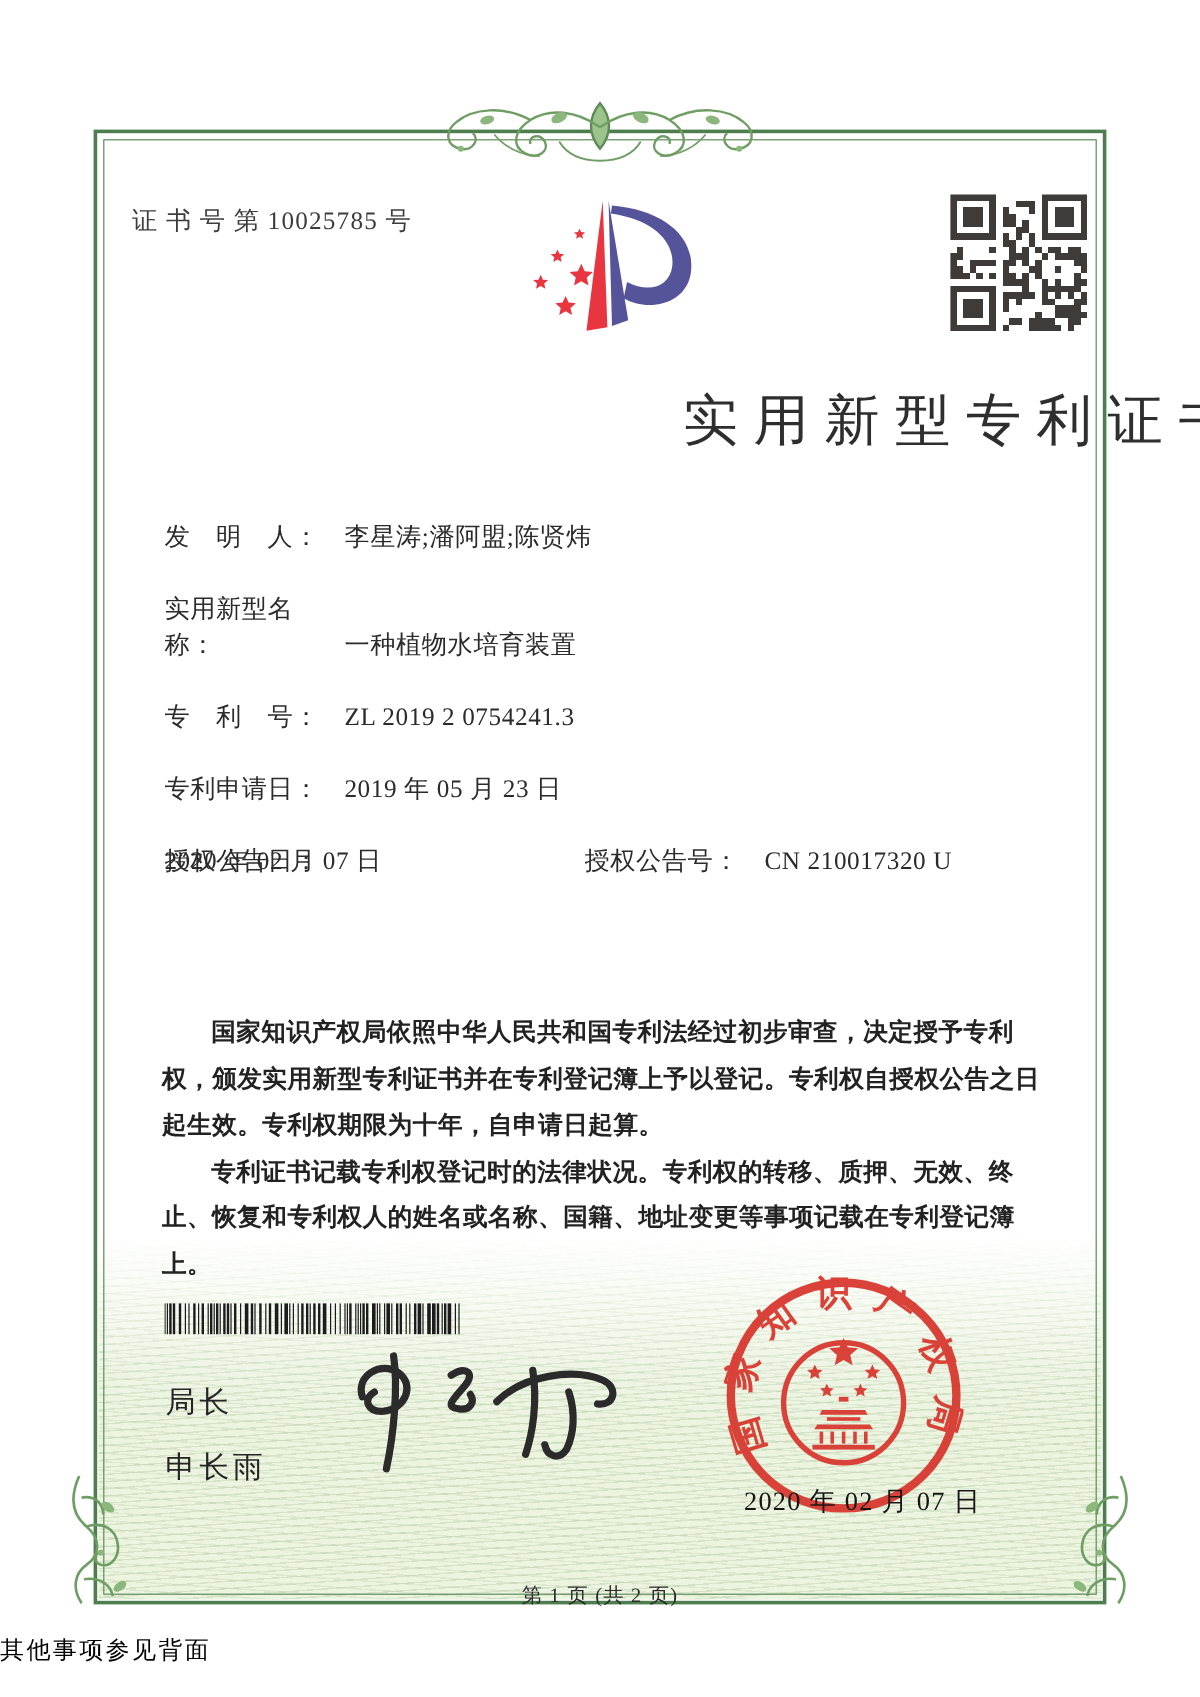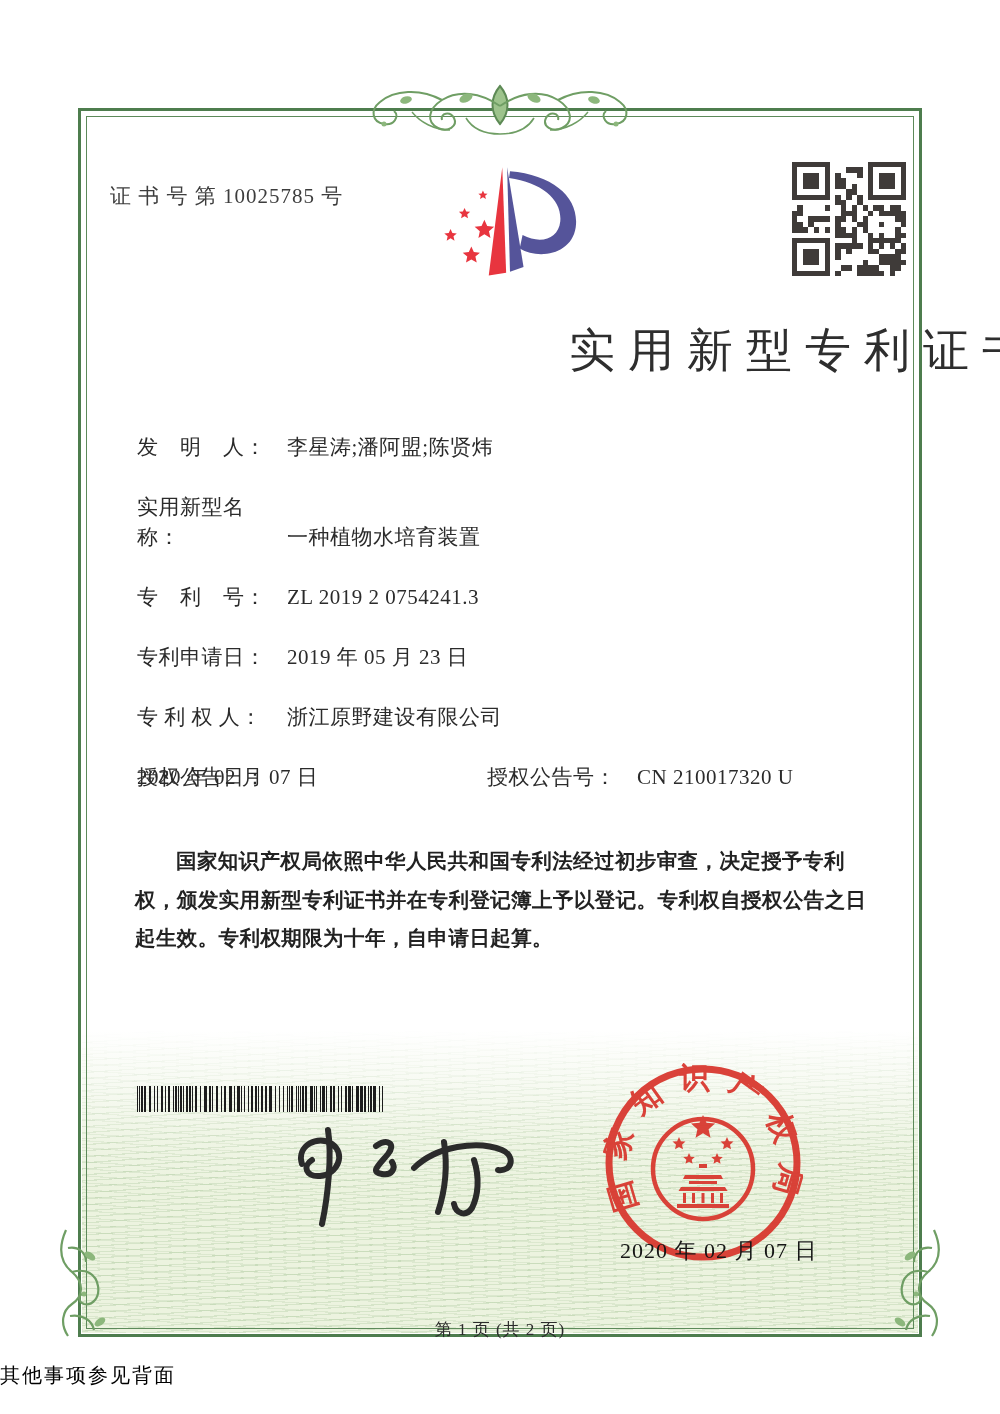--- a/index.html
+++ b/index.html
@@ -30,21 +30,21 @@
       repeating-linear-gradient(184deg, rgba(126,170,110,.14) 0 1.2px, rgba(126,170,110,0) 1.2px 7px);
     -webkit-mask-image:linear-gradient(180deg, transparent 0, #000 130px);
     mask-image:linear-gradient(180deg, transparent 0, #000 130px);
   }
   
   .ornament-top{position:absolute;left:350px;top:78px;width:300px;height:66px;z-index:2;}
   .flourish{position:absolute;width:64px;height:110px;z-index:2;}
   .flourish.bl{left:56px;top:1228px;}
   .flourish.br{left:880px;top:1228px;transform:scaleX(-1);}
   
-  .cert-no{position:absolute;left:110px;top:182px;font-size:21px;color:#3d3d3d;letter-spacing:1px;z-index:3;}
+  .cert-no{position:absolute;left:110px;top:170px;font-size:21px;color:#3d3d3d;letter-spacing:1px;z-index:3;}
   .logo{position:absolute;left:410px;top:148px;width:200px;height:145px;z-index:3;}
   .qr{position:absolute;left:792px;top:162px;width:114px;height:114px;z-index:3;}
   .title{
     position:absolute;left:0;top:320px;width:100%;text-align:right;
     font-size:46px;font-weight:400;color:#2e2e2e;letter-spacing:13px;text-indent:13px;z-index:3;padding-left:41px;
   }
   
   .fields{position:absolute;left:137px;top:432px;width:728px;font-size:21px;z-index:3;}
   .frow{line-height:30px;margin-bottom:30px;text-indent:-150px;padding-left:150px;}
   .frow.address{line-height:32px;margin-bottom:6px;}
@@ -376,30 +376,28 @@
     </div>
     <div class="frow">
       <span class="flabel">实用新型名称：</span><span class="fvalue">一种植物水培育装置</span>
     </div>
     <div class="frow">
       <span class="flabel">专　利　号：</span><span class="fvalue">ZL 2019 2 0754241.3</span>
     </div>
     <div class="frow">
       <span class="flabel">专利申请日：</span><span class="fvalue">2019 年 05 月 23 日</span>
     </div>
-    <div class="frow">
-      <span class="flabel">专 利 权 人：</span><span class="fvalue">浙江原野建设有限公司</span>
-    </div>
     <div class="frow grant">
       <span class="flabel">授权公告日：</span><span class="fvalue fvalue1">2020 年 02 月 07 日</span><span class="flabel">授权公告号：</span><span class="fvalue">CN 210017320 U</span>
     </div>
   </div>
 
   <div class="paras">
     <p>国家知识产权局依照中华人民共和国专利法经过初步审查，决定授予专利权，颁发实用新型专利证书并在专利登记簿上予以登记。专利权自授权公告之日起生效。专利权期限为十年，自申请日起算。</p>
+    <p>专利证书记载专利权登记时的法律状况。专利权的转移、质押、无效、终止、恢复和专利权人的姓名或名称、国籍、地址变更等事项记载在专利登记簿上。</p>
   </div>
 
   <svg class="barcode" id="barcode-svg" viewBox="0 0 248 26" preserveAspectRatio="none">
       <rect x="0" y="0" width="1" height="26" fill="#1c1c1c"></rect>
       <rect x="2" y="0" width="1" height="26" fill="#1c1c1c"></rect>
       <rect x="4" y="0" width="2" height="26" fill="#1c1c1c"></rect>
       <rect x="7" y="0" width="2" height="26" fill="#1c1c1c"></rect>
       <rect x="12" y="0" width="2" height="26" fill="#1c1c1c"></rect>
       <rect x="17" y="0" width="1" height="26" fill="#1c1c1c"></rect>
       <rect x="20" y="0" width="1" height="26" fill="#1c1c1c"></rect>
@@ -461,20 +459,24 @@
       <rect x="219" y="0" width="3" height="26" fill="#1c1c1c"></rect>
       <rect x="223" y="0" width="3" height="26" fill="#1c1c1c"></rect>
       <rect x="227" y="0" width="2" height="26" fill="#1c1c1c"></rect>
       <rect x="231" y="0" width="1" height="26" fill="#1c1c1c"></rect>
       <rect x="233" y="0" width="2" height="26" fill="#1c1c1c"></rect>
       <rect x="236" y="0" width="3" height="26" fill="#1c1c1c"></rect>
       <rect x="242" y="0" width="1" height="26" fill="#1c1c1c"></rect>
       <rect x="245" y="0" width="1" height="26" fill="#1c1c1c"></rect>
     </svg>
 
+  <div class="officer">
+    <div class="t">局长</div>
+    <div class="n">申长雨</div>
+  </div>
 
   <svg class="signature" viewBox="0 0 250 120">
     <g fill="none" stroke="#2b2b2b" stroke-width="6" stroke-linecap="round">
       <path d="M30,48 C24,30 46,18 60,28 C74,38 66,58 48,60 C34,61 30,50 40,44"></path>
       <path d="M56,14 C60,40 56,80 50,108"></path>
       <path d="M104,30 C116,22 124,28 116,38 C106,50 98,56 110,58 C120,60 124,52 120,46"></path>
       <path d="M142,52 C164,30 206,24 230,34 C244,40 240,56 226,54"></path>
       <path d="M172,26 C176,52 172,78 166,96"></path>
       <path d="M202,44 C208,62 206,80 200,92 C194,101 184,98 182,88"></path>
     </g>

